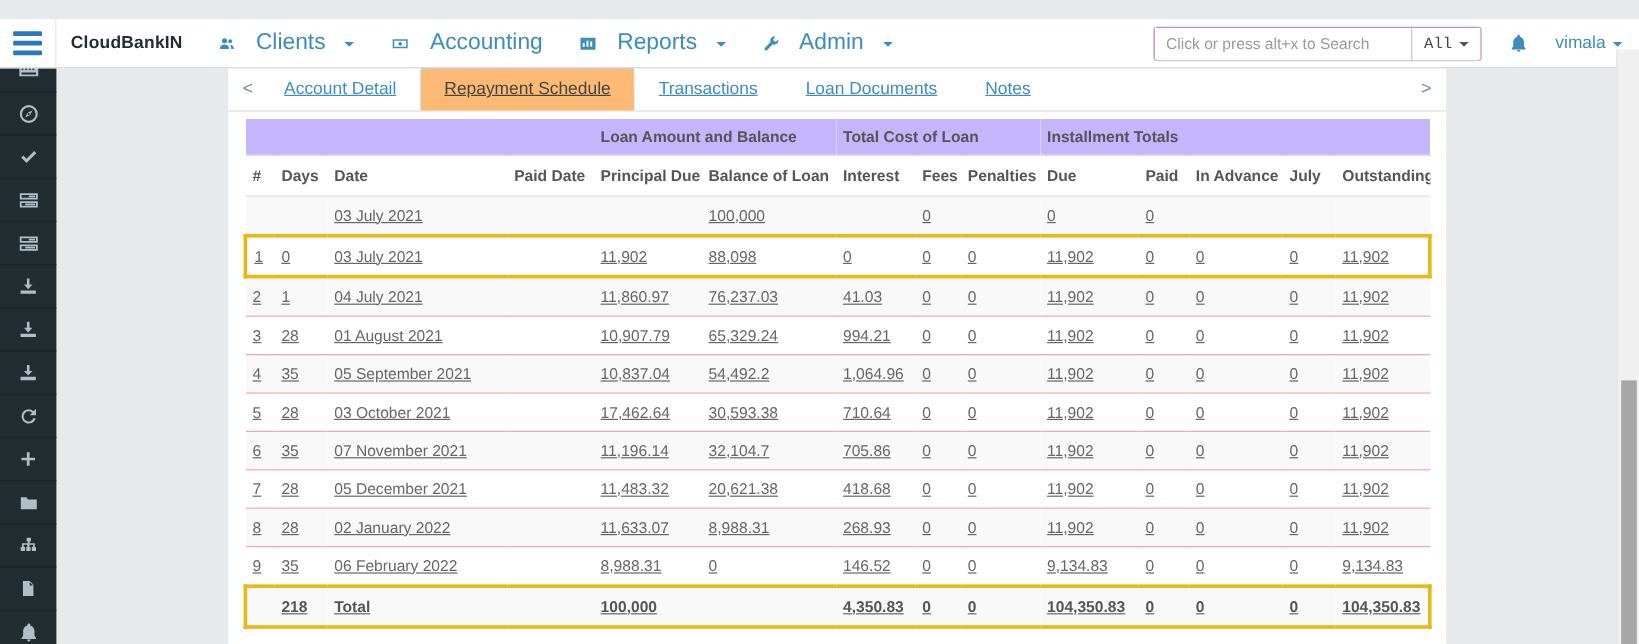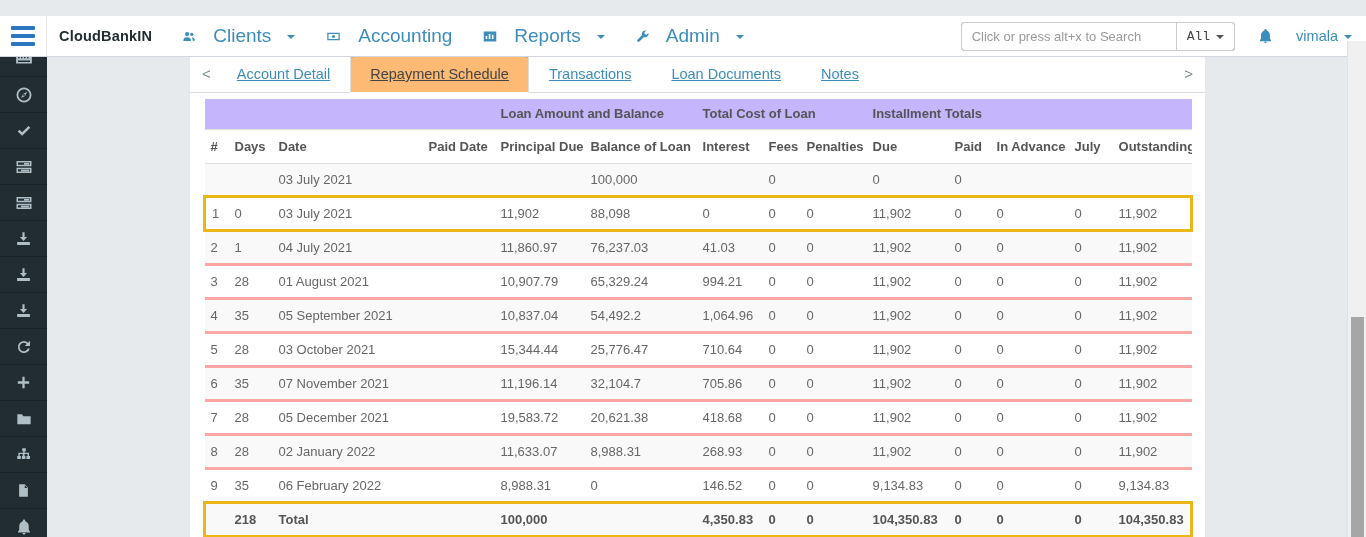--- a/index.html
+++ b/index.html
@@ -48,21 +48,21 @@
   .tab.active { color:#444; background:#fdba74; border:1px solid #ddd; border-top:2px solid var(--accent);
     border-bottom:1px solid #fff; border-radius:4px 4px 0 0; }
 
   
   .table-wrap { padding:6px 14px 0 13px; }
   table { width:987px; border-collapse:collapse; table-layout:fixed; font-size:13px; color:#666; }
   th, td { text-align:left; padding:8px 6px; overflow:hidden; white-space:nowrap; font-weight:normal; }
   tr.group-row th { background:#c4b5fd; color:#555; font-weight:600; font-size:13px; height:30px; padding:6px;
     border-bottom:1px solid #ddd;margin-top:37px; }
   tr.col-row th { color:#555; font-weight:600; border-bottom:1px solid #ddd; height:34px; background:#fff; }
-  tbody tr { height:32px; border-bottom:3px solid #fca5a5; background:#fff; }
+  tbody tr { height:32px; border-bottom:1px solid #fca5a5; background:#fff;text-decoration:underline; }
   tbody tr:nth-child(odd) { background:#f9f9f9; }
   tbody tr.bold td { font-weight:bold; color:#555; }
   tbody tr.highlight td { border-top:3px solid var(--highlight); border-bottom:3px solid var(--highlight); }
   tbody tr.highlight td:first-child { border-left:3px solid var(--highlight); }
   tbody tr.highlight td:last-child { border-right:3px solid var(--highlight); }
 
   
   .scrollbar { position:absolute; right:0; top:41px; width:19px; height:496px; background:#f0f0f0;
     border-left:1px solid #e2e2e2; z-index:6; }
   .scroll-thumb { position:absolute; left:3px; top:276px; width:13px; height:221px; background:#a6a6a6; cursor:pointer; }
@@ -343,22 +343,22 @@
             <td>0</td>
             <td>0</td>
             <td>0</td>
             <td>11,902</td>
           </tr>
           <tr class="">
             <td>5</td>
             <td>28</td>
             <td>03 October 2021</td>
             <td></td>
-            <td>15,344.44</td>
-            <td>25,776.47</td>
+            <td>17,462.64</td>
+            <td>30,593.38</td>
             <td>710.64</td>
             <td>0</td>
             <td>0</td>
             <td>11,902</td>
             <td>0</td>
             <td>0</td>
             <td>0</td>
             <td>11,902</td>
           </tr>
           <tr class="">
@@ -375,21 +375,21 @@
             <td>0</td>
             <td>0</td>
             <td>0</td>
             <td>11,902</td>
           </tr>
           <tr class="">
             <td>7</td>
             <td>28</td>
             <td>05 December 2021</td>
             <td></td>
-            <td>19,583.72</td>
+            <td>11,483.32</td>
             <td>20,621.38</td>
             <td>418.68</td>
             <td>0</td>
             <td>0</td>
             <td>11,902</td>
             <td>0</td>
             <td>0</td>
             <td>0</td>
             <td>11,902</td>
           </tr>

